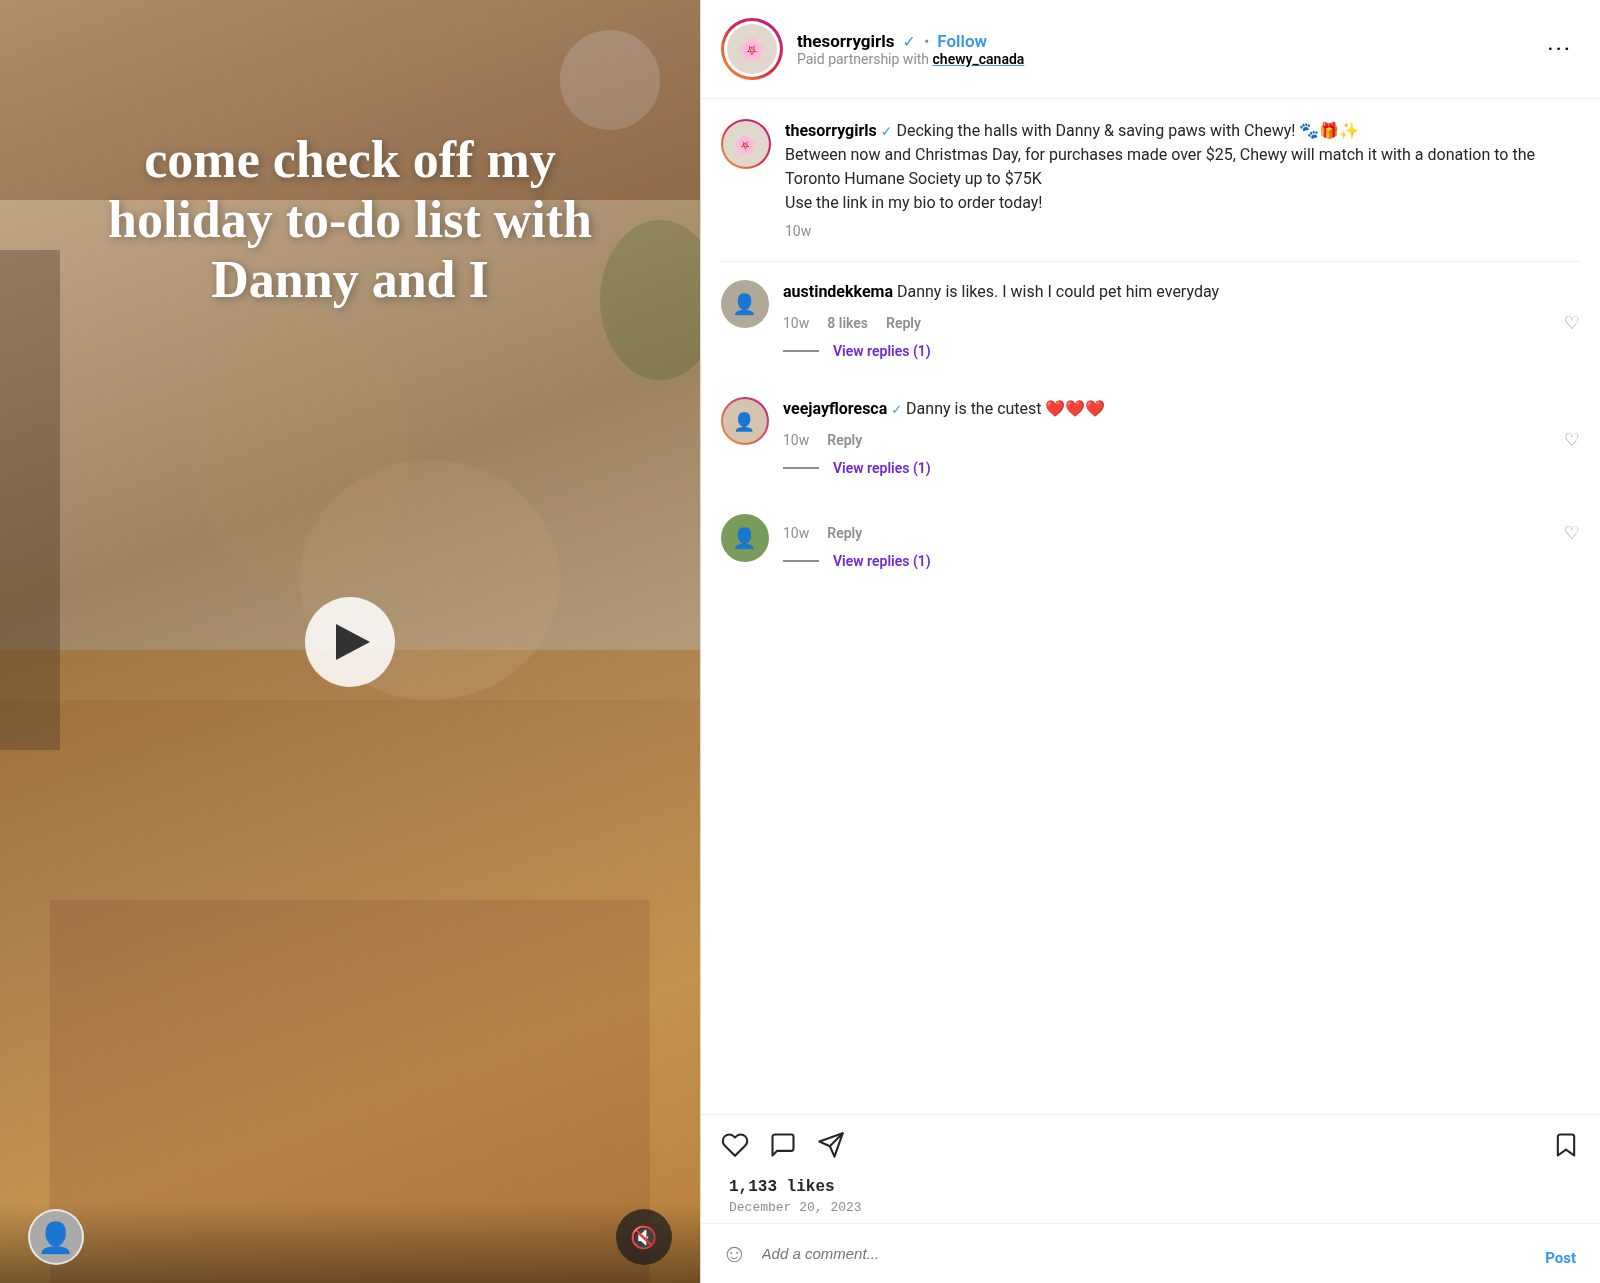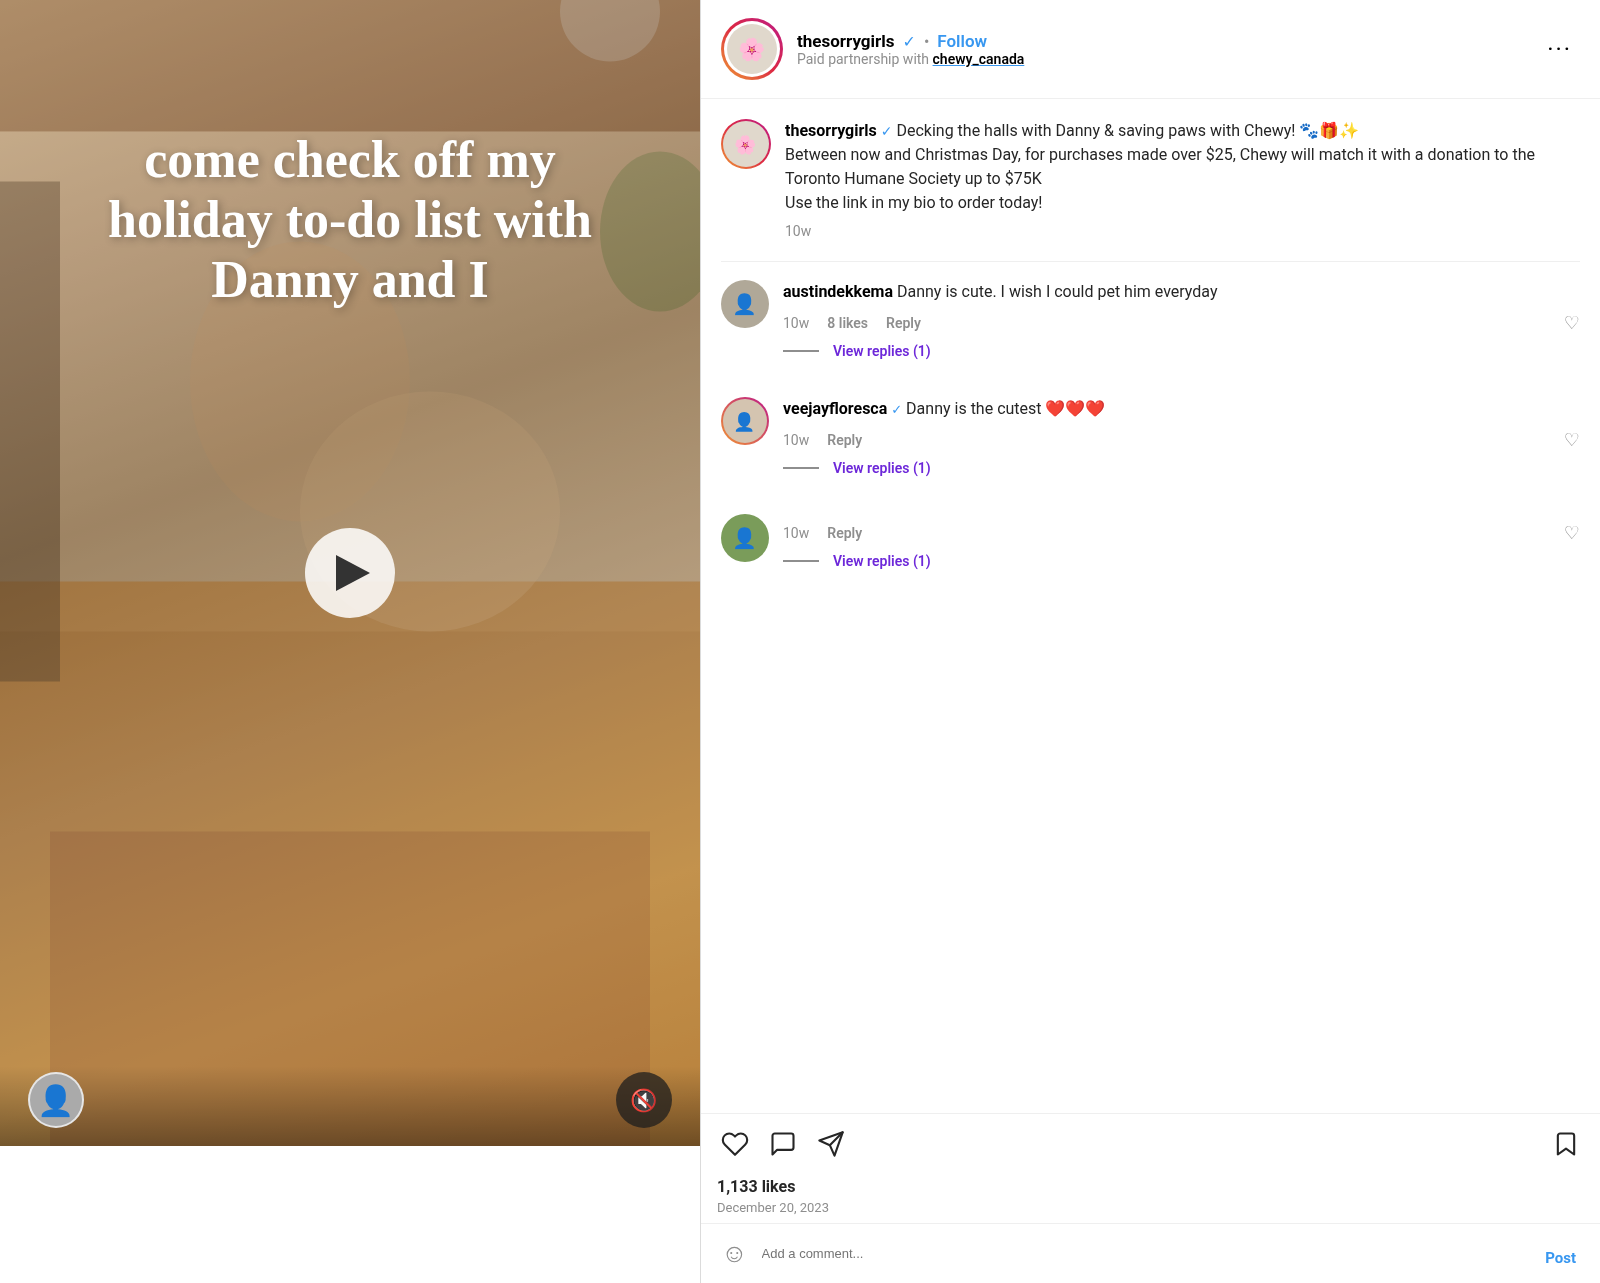--- a/index.html
+++ b/index.html
@@ -8,21 +8,21 @@
       background: #fff;
       width: 1600px;
       height: 1283px;
       display: flex;
       overflow: hidden;
     }
 
     
     .video-panel {
       width: 700px;
-      height: 1146px;
+      height: 1283px;
       position: relative;
       background: #8b7355;
       flex-shrink: 0;
       overflow: hidden;
     }
     .video-bg {
       width: 100%;
       height: 100%;
       background: linear-gradient(
         160deg,
@@ -332,22 +332,23 @@
       cursor: pointer;
       color: #262626;
     }
     .action-icon.bookmark {
       margin-left: auto;
       margin-right: 0;
     }
 
     
     .likes-section {
-      padding: 4px 16px 8px;
-      flex-shrink: 0;
+      padding: 4px 28px 8px;
+      flex-shrink: 0;
+      font-family: Liberation Mono, monospace;
     }
     .likes-count {
       font-size: 16px;
       font-weight: 700;
       color: #262626;
     }
     .post-date {
       font-size: 13px;
       color: #8e8e8e;
       margin-top: 4px;
@@ -364,23 +365,24 @@
     .emoji-btn {
       font-size: 26px;
       margin-right: 14px;
       cursor: pointer;
       color: #8e8e8e;
     }
     .comment-input {
       flex: 1;
       border: none;
       outline: none;
-      font-size: 13px;
+      font-size: 15px;
       color: #404040;
       background: transparent;
+      font-style: italic;
     }
     .post-btn {
       font-size: 15px;
       font-weight: 700;
       color: #3897f0;
       cursor: pointer;
       padding: 0 4px;
       margin-top: 8px;
     }
 
@@ -487,21 +489,21 @@
       </div>
     </div>
 
     <div class="divider"></div>
 
     <div class="caption-comment">
       <div class="av-circle austin">👤</div>
       <div class="comment-body">
         <div class="comment-text">
           <span class="c-username">austindekkema</span>
-          <span> Danny is cute. I wish I could pet him everyday</span>
+          <span> Danny is likes. I wish I could pet him everyday</span>
         </div>
         <div class="comment-meta">
           <span class="comment-time">10w</span>
           <span class="comment-likes-btn">8 likes</span>
           <span class="comment-reply-btn">Reply</span>
           <span class="heart-btn">♡</span>
         </div>
         <div class="view-replies-row">
           <div class="view-replies-line"></div>
           <span class="view-replies-text">View replies (1)</span>

